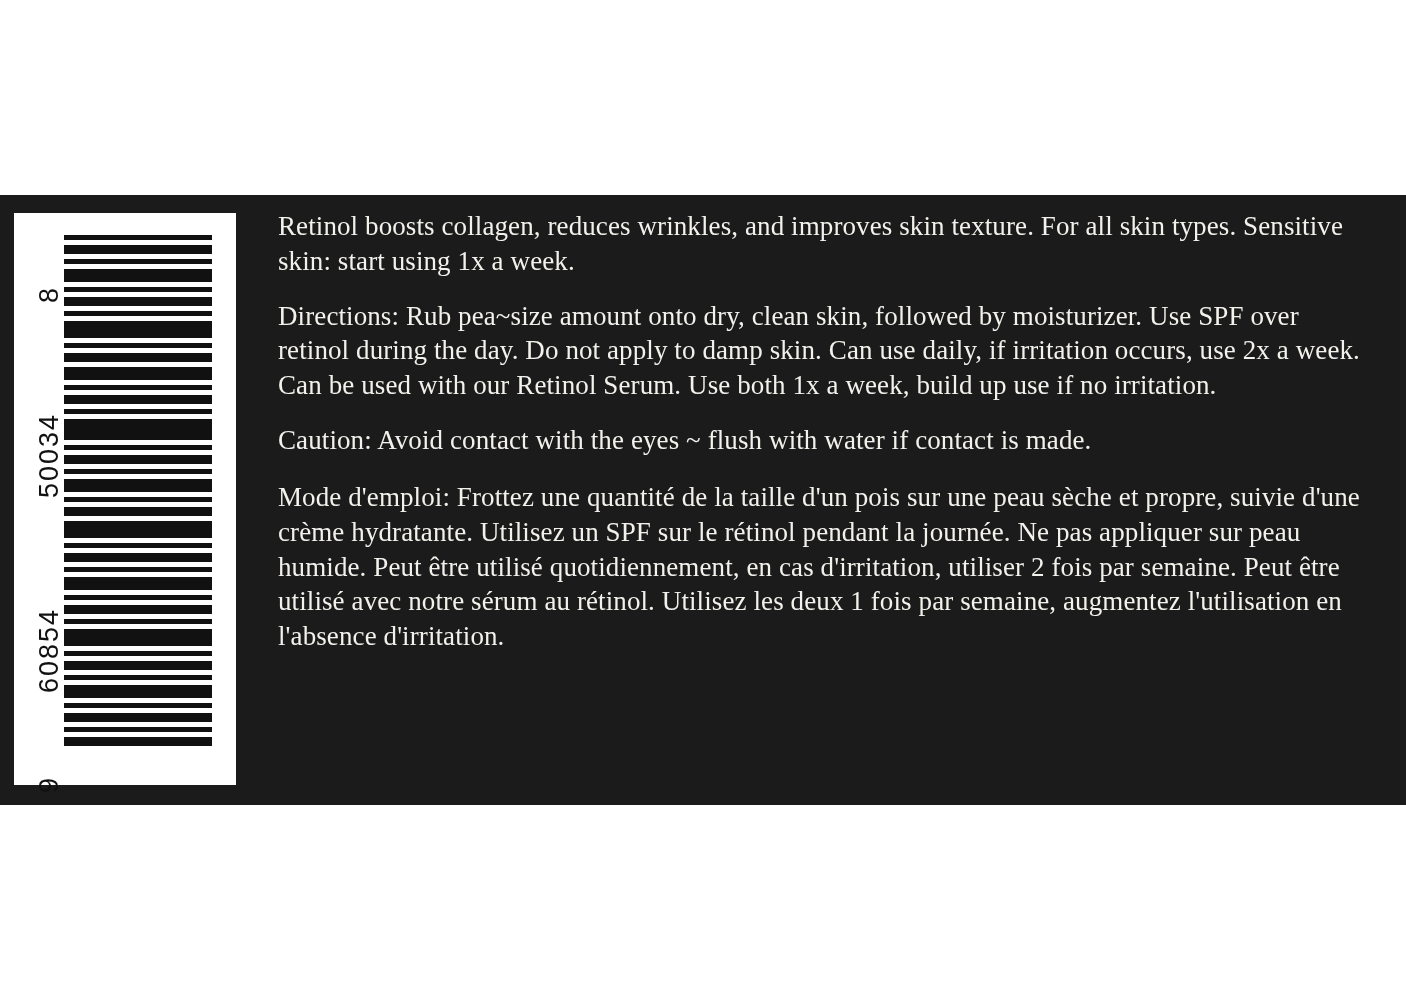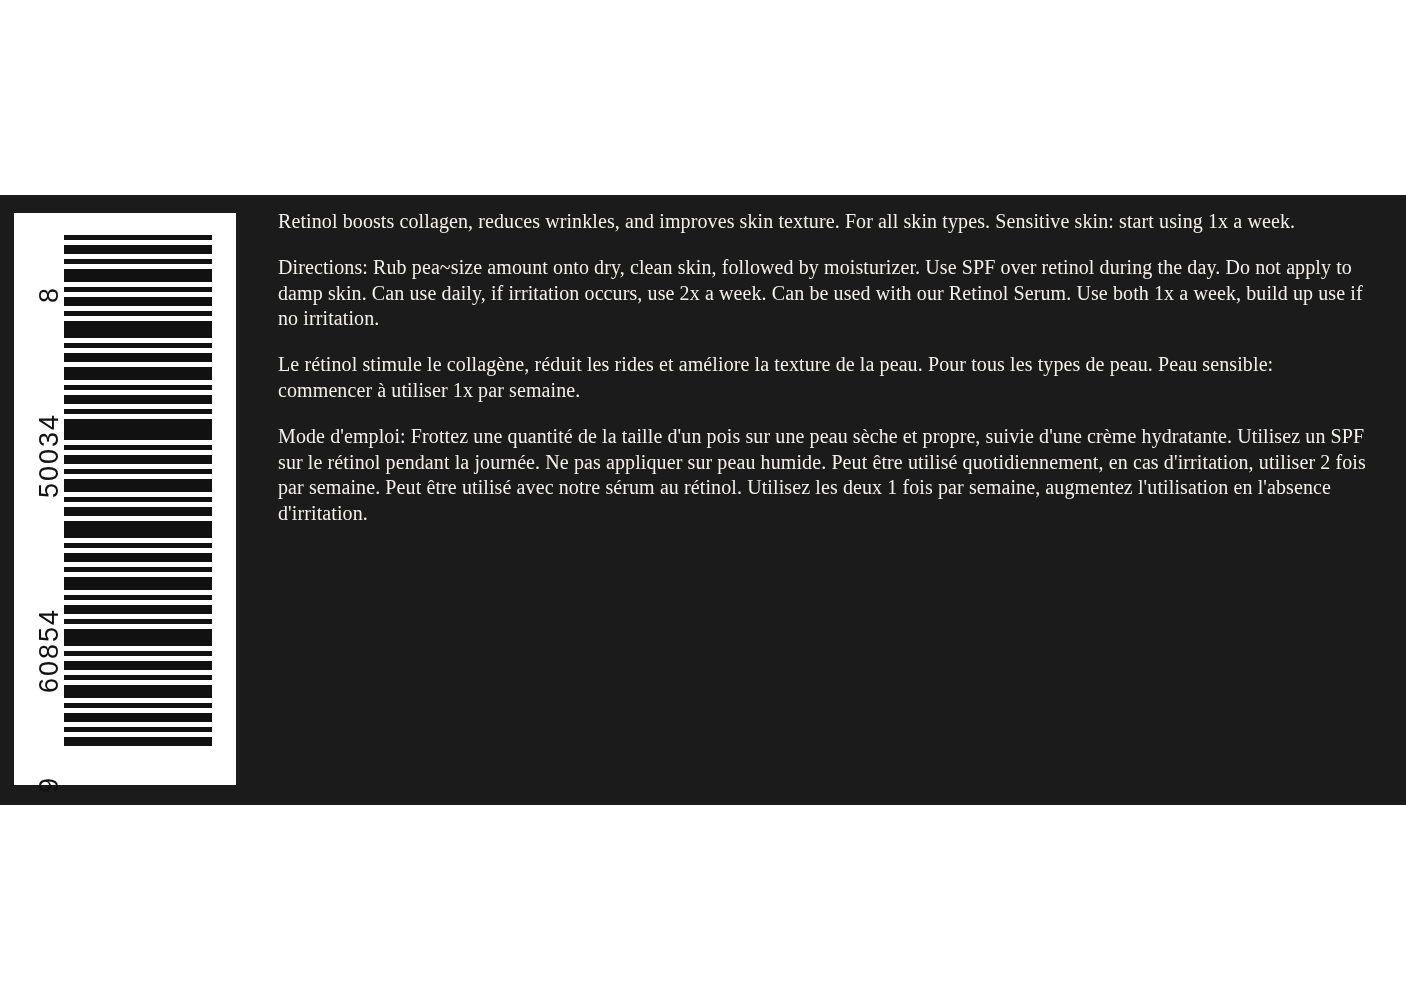--- a/index.html
+++ b/index.html
@@ -61,21 +61,21 @@
   
   .text-block {
     position: absolute;
     left: 278px;
     top: 14px;
     width: 1090px;
     color: #f3f1ec;
   }
   .para {
     font-family: "Liberation Serif", serif;
-    font-size: 20px;
+    font-size: 27px;
     line-height: 1.29;
     margin: 0 0 20px 0;
     letter-spacing: 0.1px;
     text-rendering: optimizeLegibility;
   }
   .para.small-gap {
     margin-bottom: 22px;
   }
 </style>
 </head>
@@ -126,17 +126,17 @@
     </div>
     <div class="bc-digit" style="top:90px;">8</div>
     <div class="bc-digit" style="top:285px;">50034</div>
     <div class="bc-digit" style="top:480px;">60854</div>
     <div class="bc-digit" style="top:580px;">9</div>
   </div>
 
   <div class="text-block">
     <p class="para">Retinol boosts collagen, reduces wrinkles, and improves skin texture. For all skin types. Sensitive skin: start using 1x a week.</p>
     <p class="para">Directions: Rub pea~size amount onto dry, clean skin, followed by moisturizer. Use SPF over retinol during the day. Do not apply to damp skin. Can use daily, if irritation occurs, use 2x a week. Can be used with our Retinol Serum. Use both 1x a week, build up use if no irritation.</p>
-    <p class="para">Le rétinol stimule le collagène, réduit les rides et améliore la texture de la peau. Pour tous les types de peau. Peau sensible: commencer à utiliser 1x par semaine.</p>
+    <p class="para small-gap">Caution: Avoid contact with the eyes ~ flush with water if contact is made.</p>
     <p class="para">Mode d'emploi: Frottez une quantité de la taille d'un pois sur une peau sèche et propre, suivie d'une crème hydratante. Utilisez un SPF sur le rétinol pendant la journée. Ne pas appliquer sur peau humide. Peut être utilisé quotidiennement, en cas d'irritation, utiliser 2 fois par semaine. Peut être utilisé avec notre sérum au rétinol. Utilisez les deux 1 fois par semaine, augmentez l'utilisation en l'absence d'irritation.</p>
   </div>
 
 </div>
 
 </body></html>

